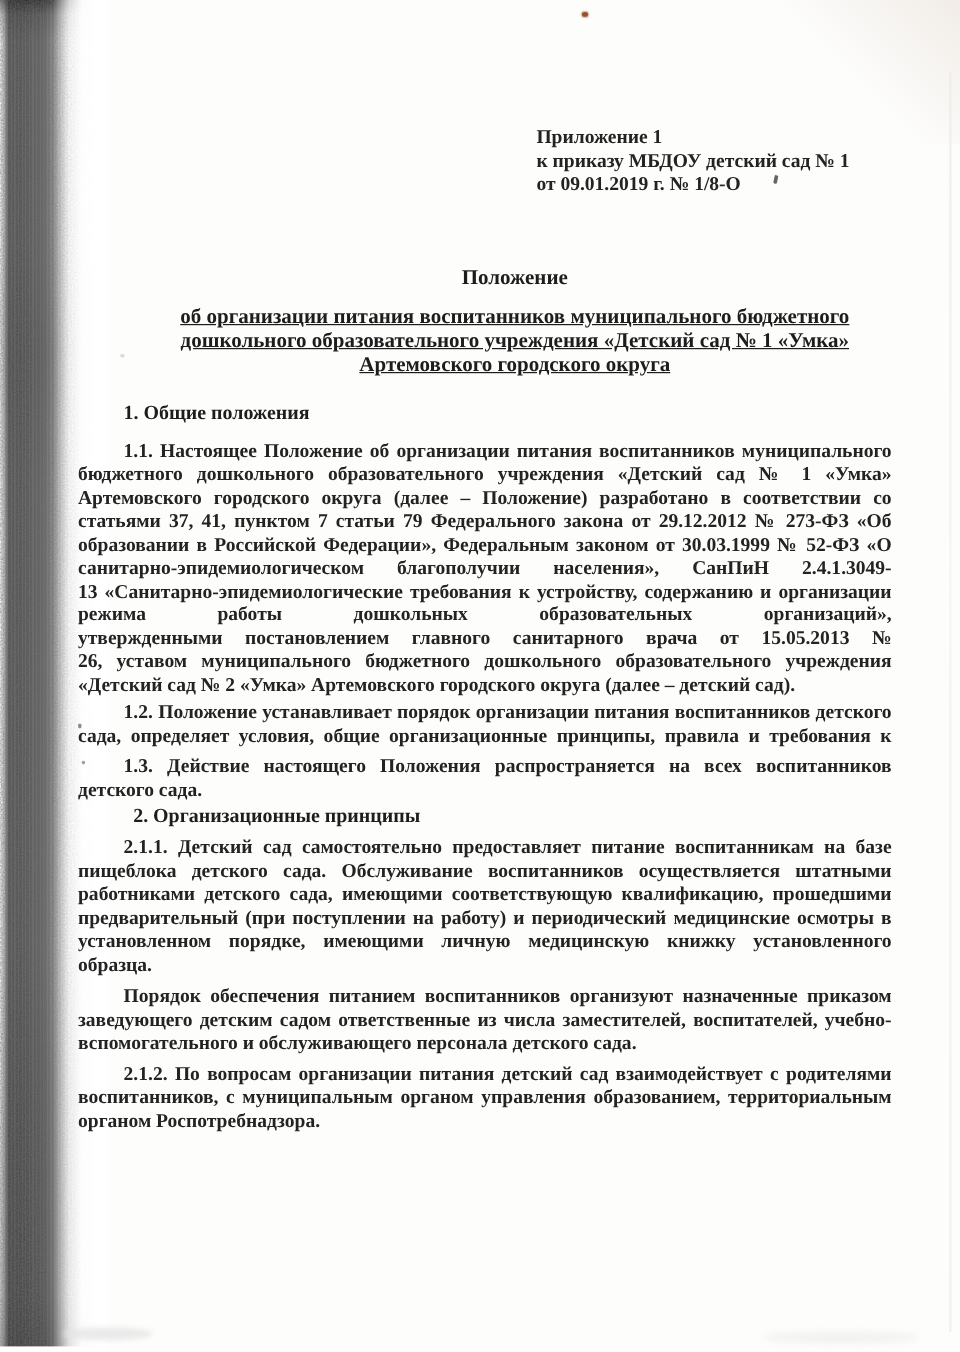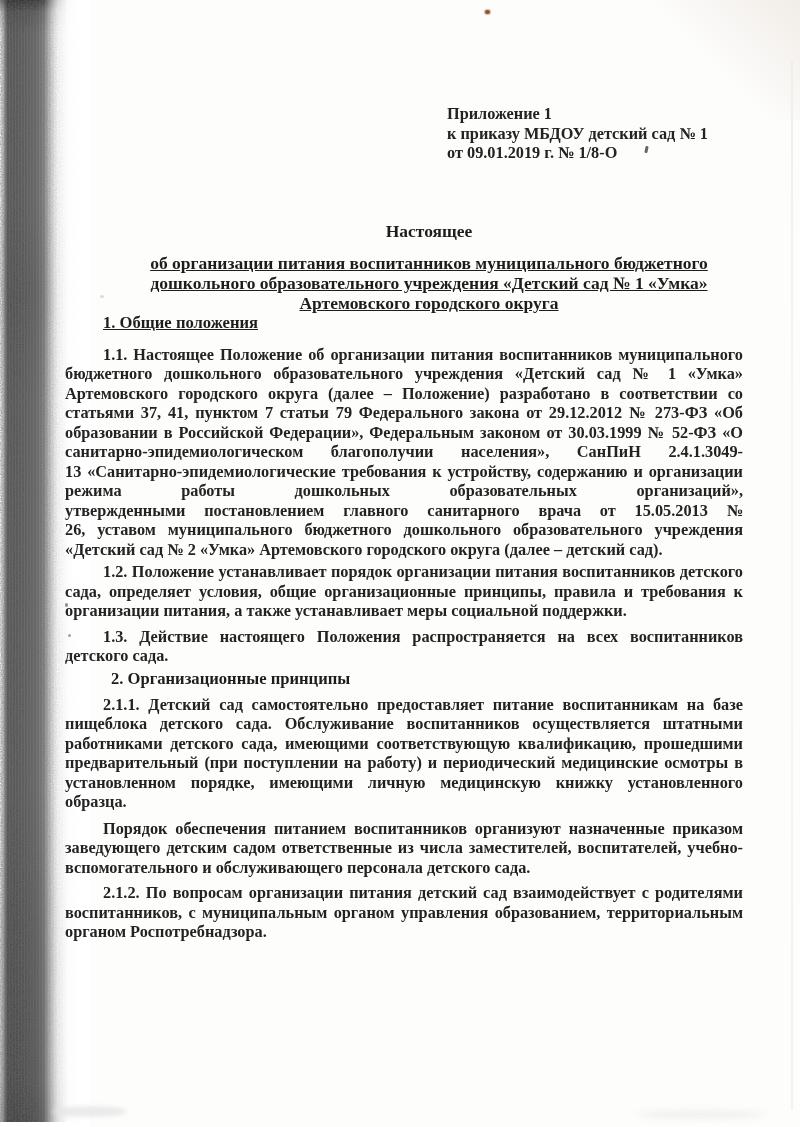--- a/index.html
+++ b/index.html
@@ -68,21 +68,21 @@
   .blk{margin:0;font-weight:bold;}
   .ln{text-align:justify;text-align-last:justify;}
   .ln-first{text-indent:38px;}
   .ln-last{text-align-last:left;}
   .k-annotation{margin-top:104px;margin-left:382px;line-height:19.5px;}
   .k-title{font-weight:bold;font-size:17.5px;line-height:22px;text-align:center;padding-left:50px;color:#1d1d1d;}
   .k-subtitle{font-weight:bold;font-size:17.5px;line-height:20px;text-align:center;padding-left:50px;color:#1d1d1d;text-decoration:underline;}
   .k-heading{font-weight:bold;font-size:16.6px;line-height:20px;text-indent:38px;color:#1d1d1d;}
   .b1{margin-top:57px;}
   .b2{margin-top:11px;}
-  .b3{text-decoration:underline;}
+  .b3{margin-top:21px;}
   .b4{margin-top:12px;}
   .b5{margin-top:3px;}
   .b6{margin-top:6px;}
   .b7{margin-top:3px;text-indent:46px;}
   .b8{margin-top:9px;}
   .b9{margin-top:6px;}
   .b10{margin-top:7px;}
   .b11{margin-top:6px;}
 </style>
 </head>
@@ -111,21 +111,21 @@
   <div class="artifact speck-c"></div>
   <div class="artifact smudge-a"></div>
   <div class="artifact smudge-b"></div>
 
   <div class="content">
       <div class="blk k-annotation b0">
         <div>Приложение 1</div>
         <div>к приказу МБДОУ детский сад № 1</div>
         <div>от 09.01.2019 г. № 1/8-О</div>
       </div>
-      <div class="blk k-title b1">Настоящее</div>
+      <div class="blk k-title b1">Положение</div>
       <div class="blk k-subtitle b2">
         <div>об организации питания воспитанников муниципального бюджетного</div>
         <div>дошкольного образовательного учреждения «Детский сад № 1 «Умка»</div>
         <div>Артемовского городского округа</div>
       </div>
       <div class="blk k-heading b3">1. Общие положения</div>
       <div class="blk k-para b4">
         <div class="ln ln-first">1.1. Настоящее Положение об организации питания воспитанников муниципального</div>
         <div class="ln">бюджетного  дошкольного образовательного учреждения «Детский сад № 1 «Умка»</div>
         <div class="ln">Артемовского городского округа (далее – Положение) разработано в соответствии со</div>
@@ -134,21 +134,20 @@
         <div class="ln">санитарно-эпидемиологическом благополучии населения», СанПиН 2.4.1.3049-</div>
         <div class="ln">13 «Санитарно-эпидемиологические требования к устройству, содержанию и организации</div>
         <div class="ln">режима работы дошкольных образовательных организаций»,</div>
         <div class="ln">утвержденными постановлением главного санитарного врача от 15.05.2013 №</div>
         <div class="ln">26, уставом муниципального бюджетного  дошкольного образовательного учреждения</div>
         <div class="ln ln-last">«Детский сад № 2 «Умка» Артемовского городского округа (далее – детский сад).</div>
       </div>
       <div class="blk k-para b5">
         <div class="ln ln-first">1.2. Положение устанавливает порядок организации питания воспитанников детского</div>
         <div class="ln">сада, определяет условия, общие организационные принципы, правила и требования к</div>
-        <div class="ln ln-last">организации питания, а также устанавливает меры социальной поддержки.</div>
       </div>
       <div class="blk k-para b6">
         <div class="ln ln-first">1.3. Действие настоящего Положения распространяется на всех воспитанников</div>
         <div class="ln ln-last">детского сада.</div>
       </div>
       <div class="blk k-heading b7">2. Организационные принципы</div>
       <div class="blk k-para b9">
         <div class="ln ln-first">2.1.1. Детский сад самостоятельно предоставляет питание воспитанникам на базе</div>
         <div class="ln">пищеблока детского сада. Обслуживание воспитанников осуществляется штатными</div>
         <div class="ln">работниками детского сада, имеющими соответствующую квалификацию, прошедшими</div>

